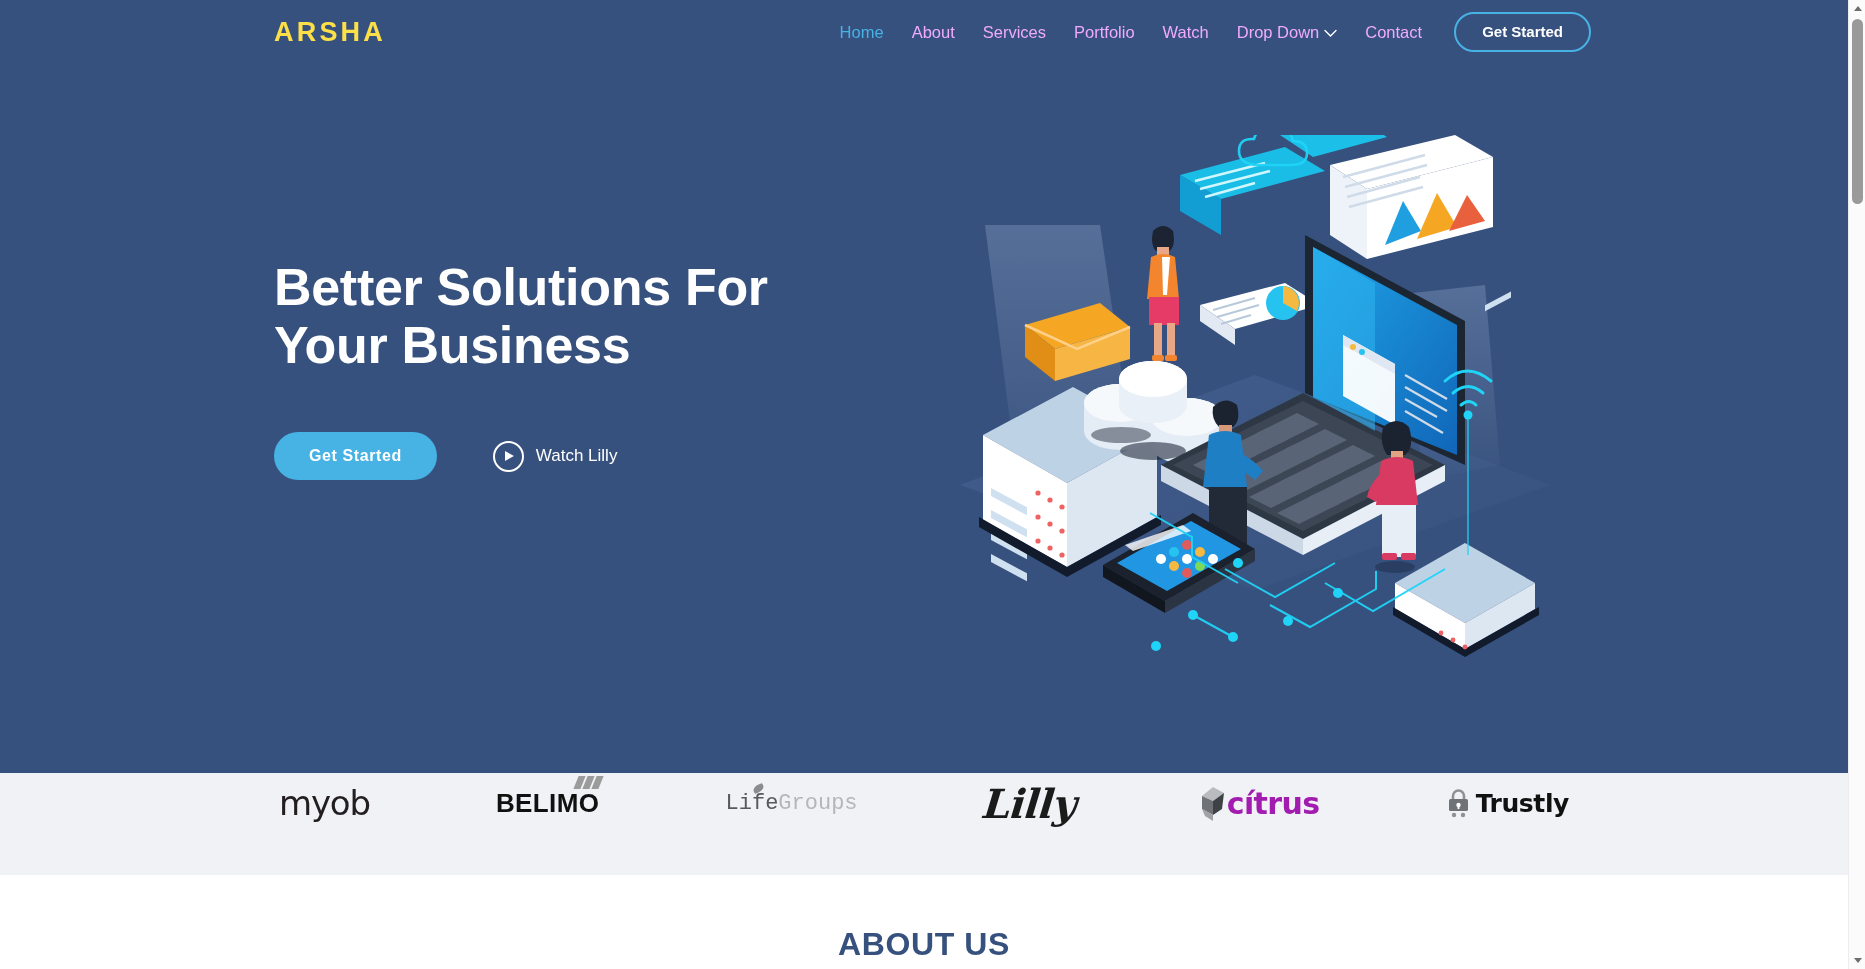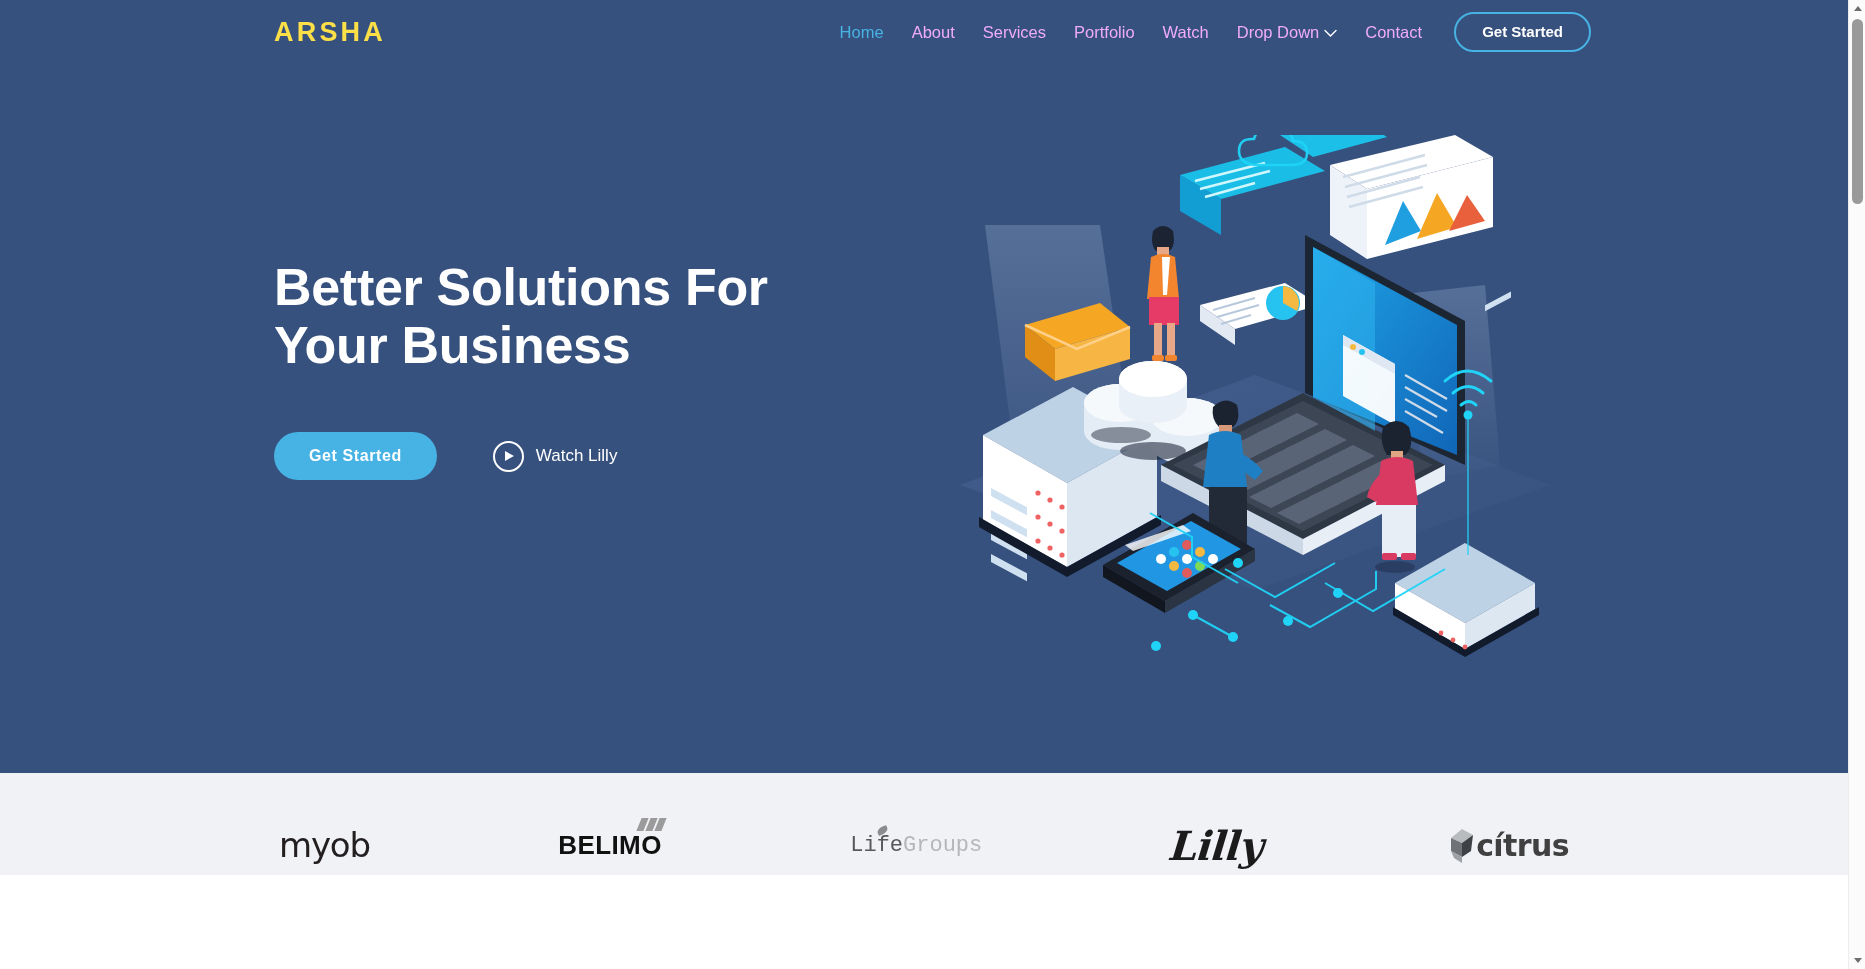--- a/index.html
+++ b/index.html
@@ -169,21 +169,21 @@
   }
   .hero-art svg { display: block; width: 100%; height: 100%; }
 
   
   .clients {
     position: relative;
     width: 1848px;
     height: 102px;
     background: #f1f2f6;
     display: flex;
-    align-items: flex-end;
+    align-items: flex-start;
     justify-content: center;
     gap: 0;
   }
   .clients-row {
     width: 1290px;
     display: flex;
     align-items: center;
     justify-content: space-between;
   }
   .client-logo {
@@ -256,21 +256,21 @@
   .citrus-mark {
     width: 22px;
     height: 32px;
     margin-right: 3px;
     position: relative;
   }
   .citrus-mark svg { display:block; }
   .citrus-text {
     font-size: 30px;
     font-weight: 700;
-    color: #404040;
+    color: #a21caf;
     letter-spacing: -0.6px;
     font-family: "DejaVu Sans", sans-serif;
   }
   .lg-trustly {
     display: flex;
     align-items: center;
   }
   .trustly-mark {
     width: 25px;
     height: 30px;
@@ -643,24 +643,40 @@
             <svg width="22" height="34" viewBox="0 0 22 34">
               <polygon points="11,0 22,6 11,14 0,9" fill="#b9bcbf"></polygon>
               <polygon points="0,9 11,14 11,28 0,22" fill="#6f7377"></polygon>
               <polygon points="11,14 22,6 20,22 11,28" fill="#3e4246"></polygon>
               <polygon points="0,22 11,28 11,34 3,29" fill="#9ea2a6"></polygon>
             </svg>
           </span>
           <span class="citrus-text">cítrus</span>
         </div>
 
+        <div class="client-logo lg-trustly">
+          <span class="trustly-mark">
+            <svg width="25" height="30" viewBox="0 0 25 30">
+              <path d="M7,11 v-3 a5.5,5.5 0 0 1 11,0 v3" fill="none" stroke="#8d9094" stroke-width="2.6"></path>
+              <rect x="3" y="11" width="19" height="12" rx="1.6" fill="#6f7377"></rect>
+              <circle cx="12.5" cy="17" r="2.2" fill="#ffffff"></circle>
+              <rect x="11.6" y="17" width="1.8" height="4" fill="#ffffff"></rect>
+              <circle cx="8" cy="27" r="2.2" fill="#8d9094"></circle>
+              <circle cx="17" cy="27" r="2.2" fill="#8d9094"></circle>
+            </svg>
+          </span>
+          <span class="trustly-text">Trustly</span>
+        </div>
 
       </div>
     </section>
 
+    <section class="about">
+      <h2 class="about-title">ABOUT US</h2>
+    </section>
 
   </div>
 
   <div class="scrollbar">
     <div class="sb-arrow-up">
         <i></i>
       </div>
     <div class="sb-thumb"></div>
     <div class="sb-arrow-down">
         <i></i>

